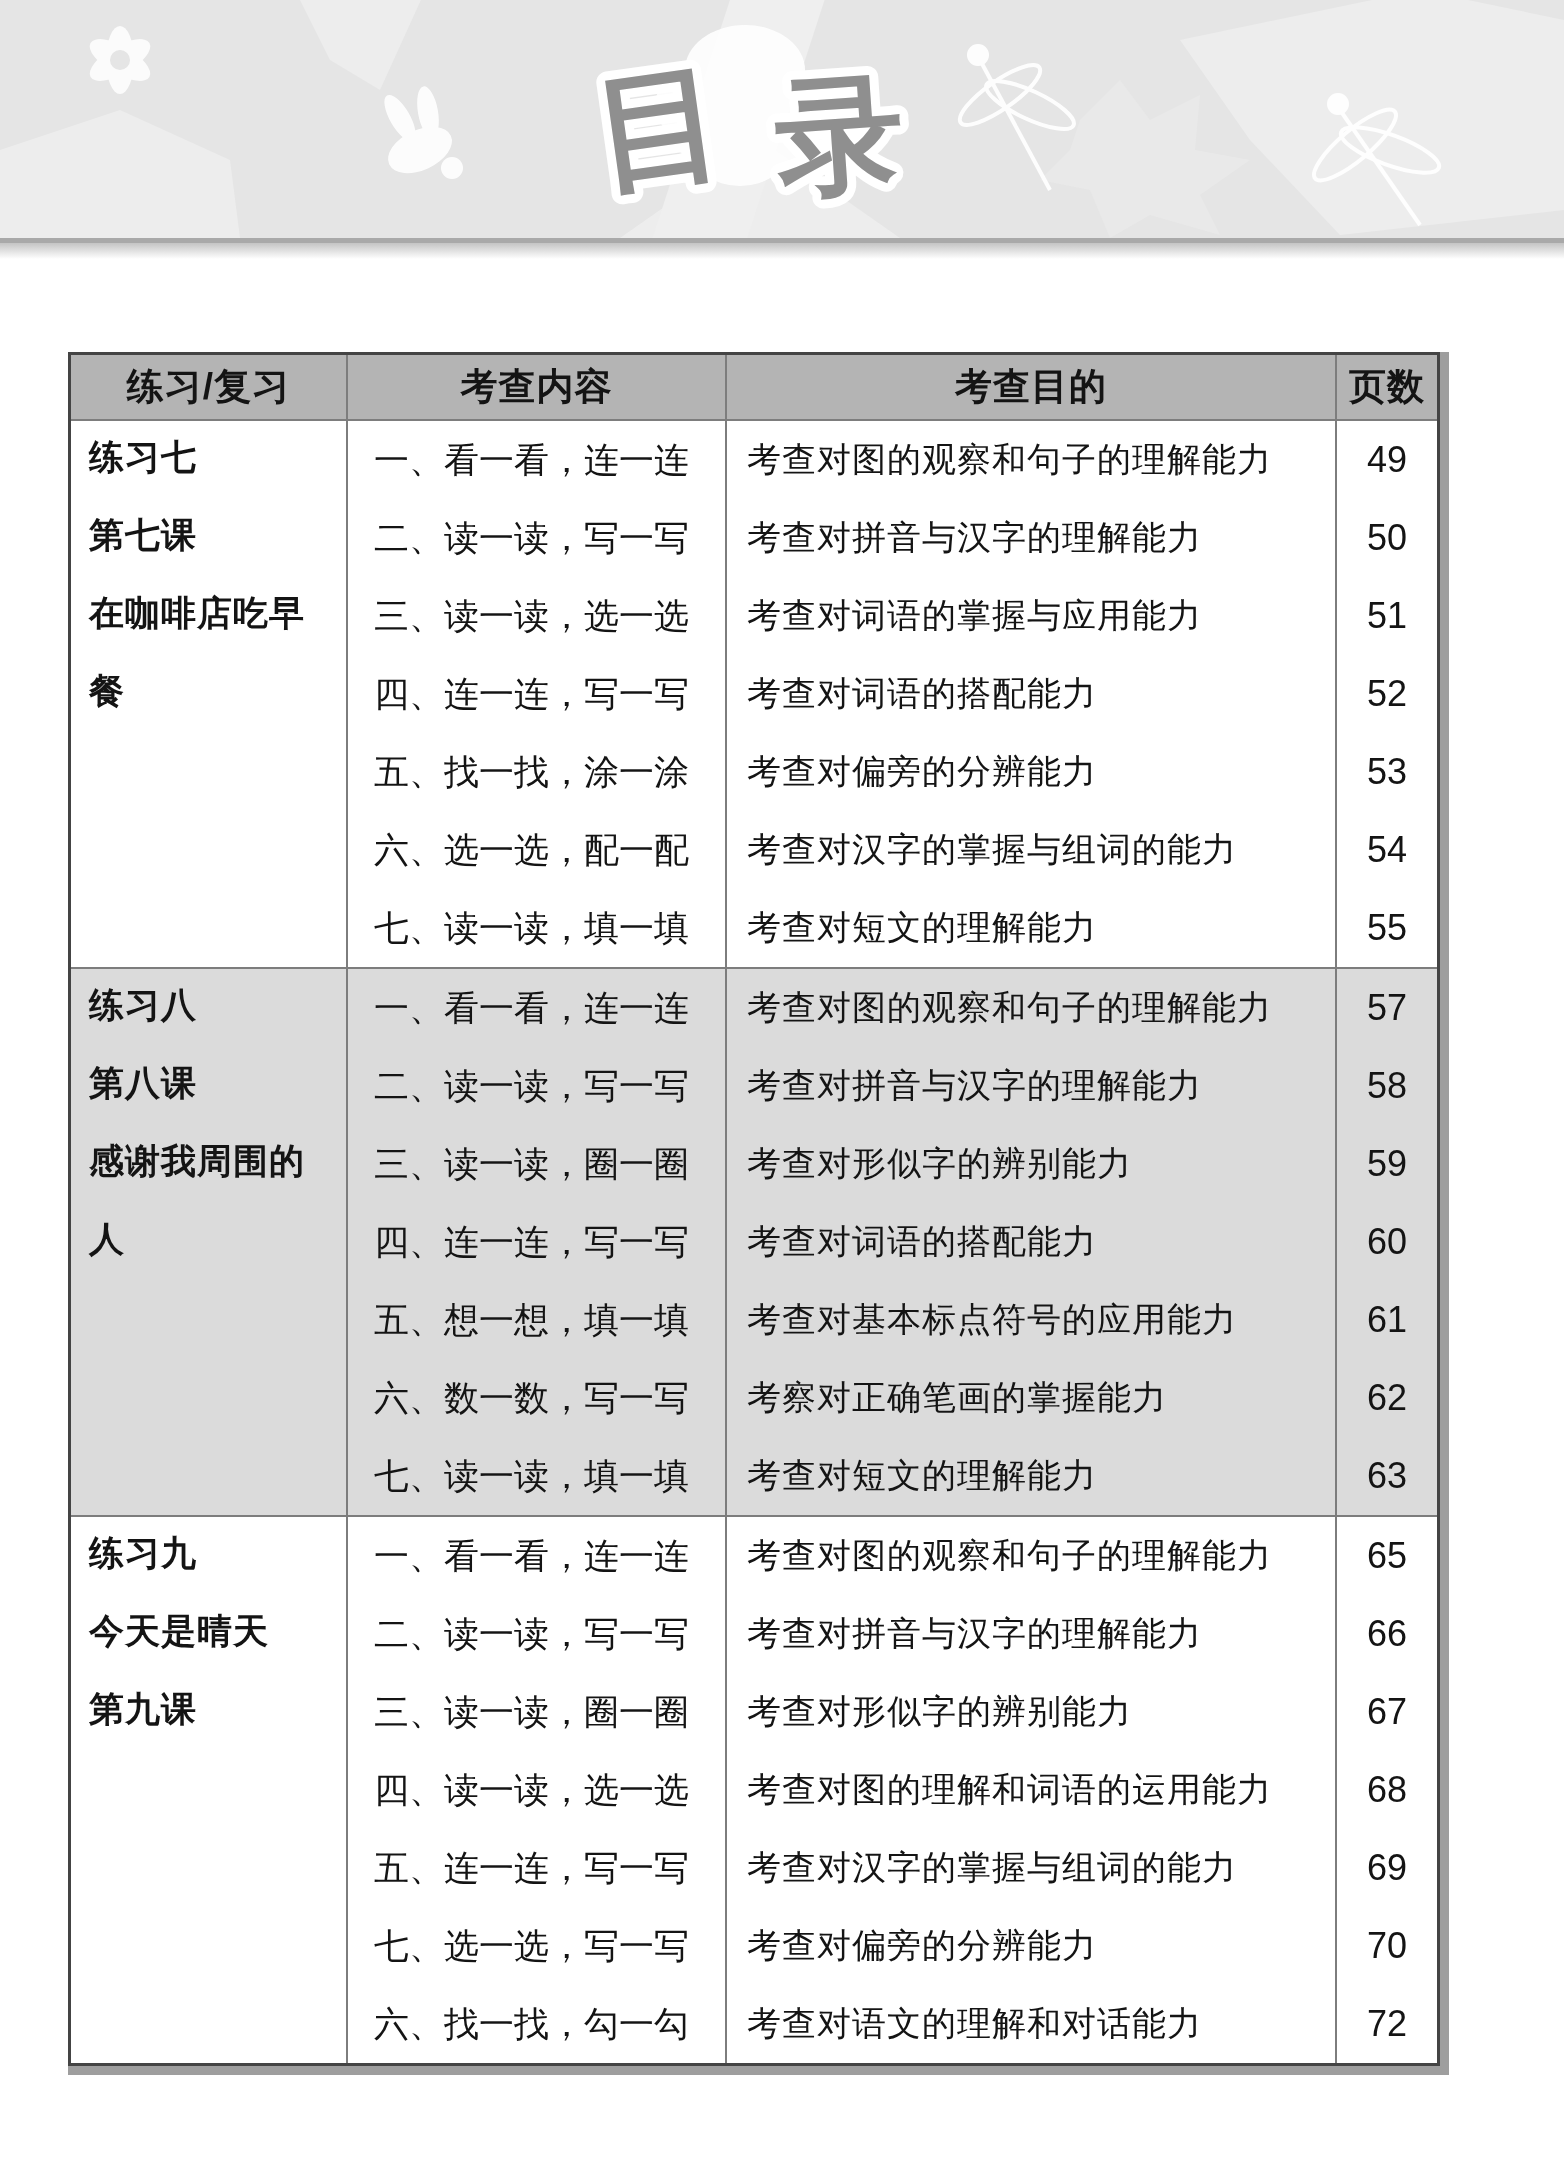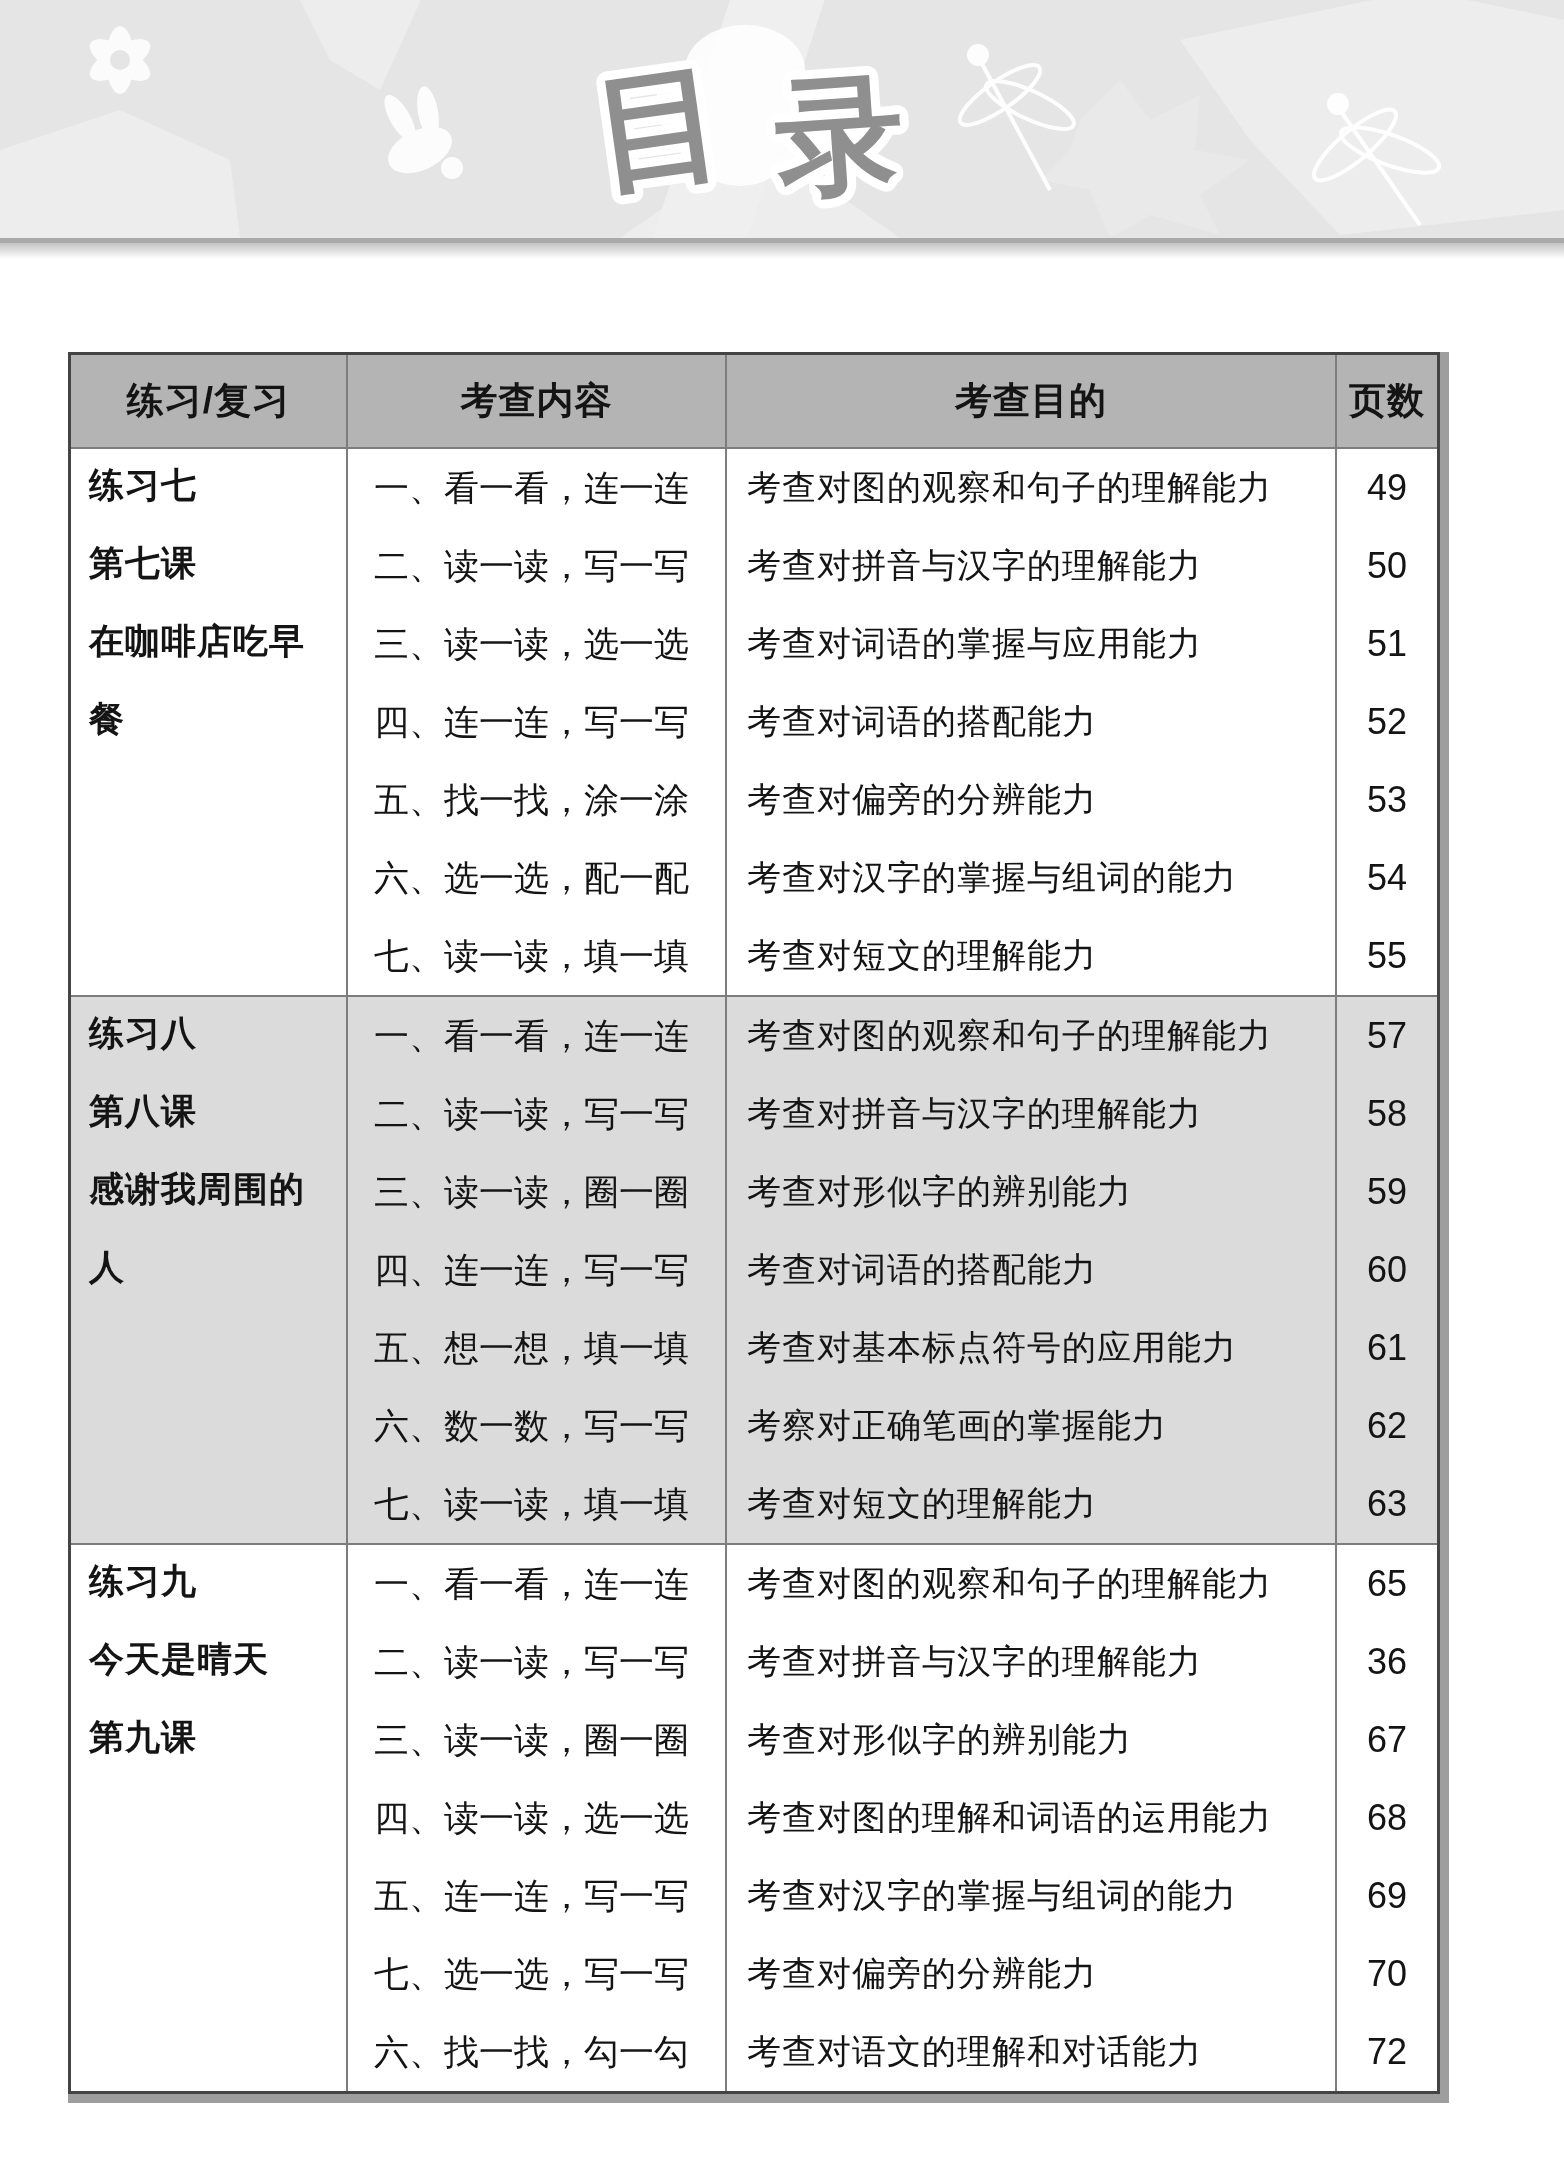--- a/index.html
+++ b/index.html
@@ -13,21 +13,21 @@
   
   .banner{position:relative;width:1564px;height:238px;background:var(--banner_bg);overflow:hidden;}
   .banner-edge{width:1564px;height:5px;background:var(--banner_edge);}
   .banner-fade{width:1564px;height:16px;background:linear-gradient(#c4c4c4,#ffffff);}
   
   .toc-wrap{margin:93px 0 0 68px;width:1372px;}
   .toc-table{
     width:1372px;border:3px solid var(--table_border);background:#fff;
     box-shadow:0 9px 0 var(--table_shadow),9px 0 0 var(--table_shadow),9px 9px 0 var(--table_shadow);
   }
-  .thead{display:grid;grid-template-columns:277px 379px 610px 1fr;height:92px;background:var(--header_bg);}
+  .thead{display:grid;grid-template-columns:277px 379px 610px 1fr;height:64px;background:var(--header_bg);}
   .th{display:flex;align-items:center;justify-content:center;
       font-weight:bold;font-size:37px;letter-spacing:1px;}
   .th:not(:last-child){border-right:2px solid var(--grid_line);}
   .section{display:grid;grid-template-columns:277px 379px 610px 1fr;border-top:2px solid var(--grid_line);}
   .section.shaded{background:var(--shaded_bg);}
   .c-ex{border-right:2px solid var(--grid_line);padding:0 16px 0 18px;font-family:Liberation Mono, monospace;}
   .ex-line{font-weight:bold;font-size:35px;line-height:78px;letter-spacing:1px;}
   .c-content{border-right:2px solid var(--grid_line);}
   .c-purpose{border-right:2px solid var(--grid_line);text-align:right;}
   .row{height:78px;display:flex;align-items:center;}
@@ -194,21 +194,21 @@
               <div class="row purpose-item">考查对图的观察和句子的理解能力</div>
               <div class="row purpose-item">考查对拼音与汉字的理解能力</div>
               <div class="row purpose-item">考查对形似字的辨别能力</div>
               <div class="row purpose-item">考查对图的理解和词语的运用能力</div>
               <div class="row purpose-item">考查对汉字的掌握与组词的能力</div>
               <div class="row purpose-item">考查对偏旁的分辨能力</div>
               <div class="row purpose-item">考查对语文的理解和对话能力</div>
             </div>
     <div class="c-page">
               <div class="row page-number">65</div>
-              <div class="row page-number">36</div>
+              <div class="row page-number">66</div>
               <div class="row page-number">67</div>
               <div class="row page-number">68</div>
               <div class="row page-number">69</div>
               <div class="row page-number">70</div>
               <div class="row page-number">72</div>
             </div>
   </div>
 </div>
     </div>
   </div>

